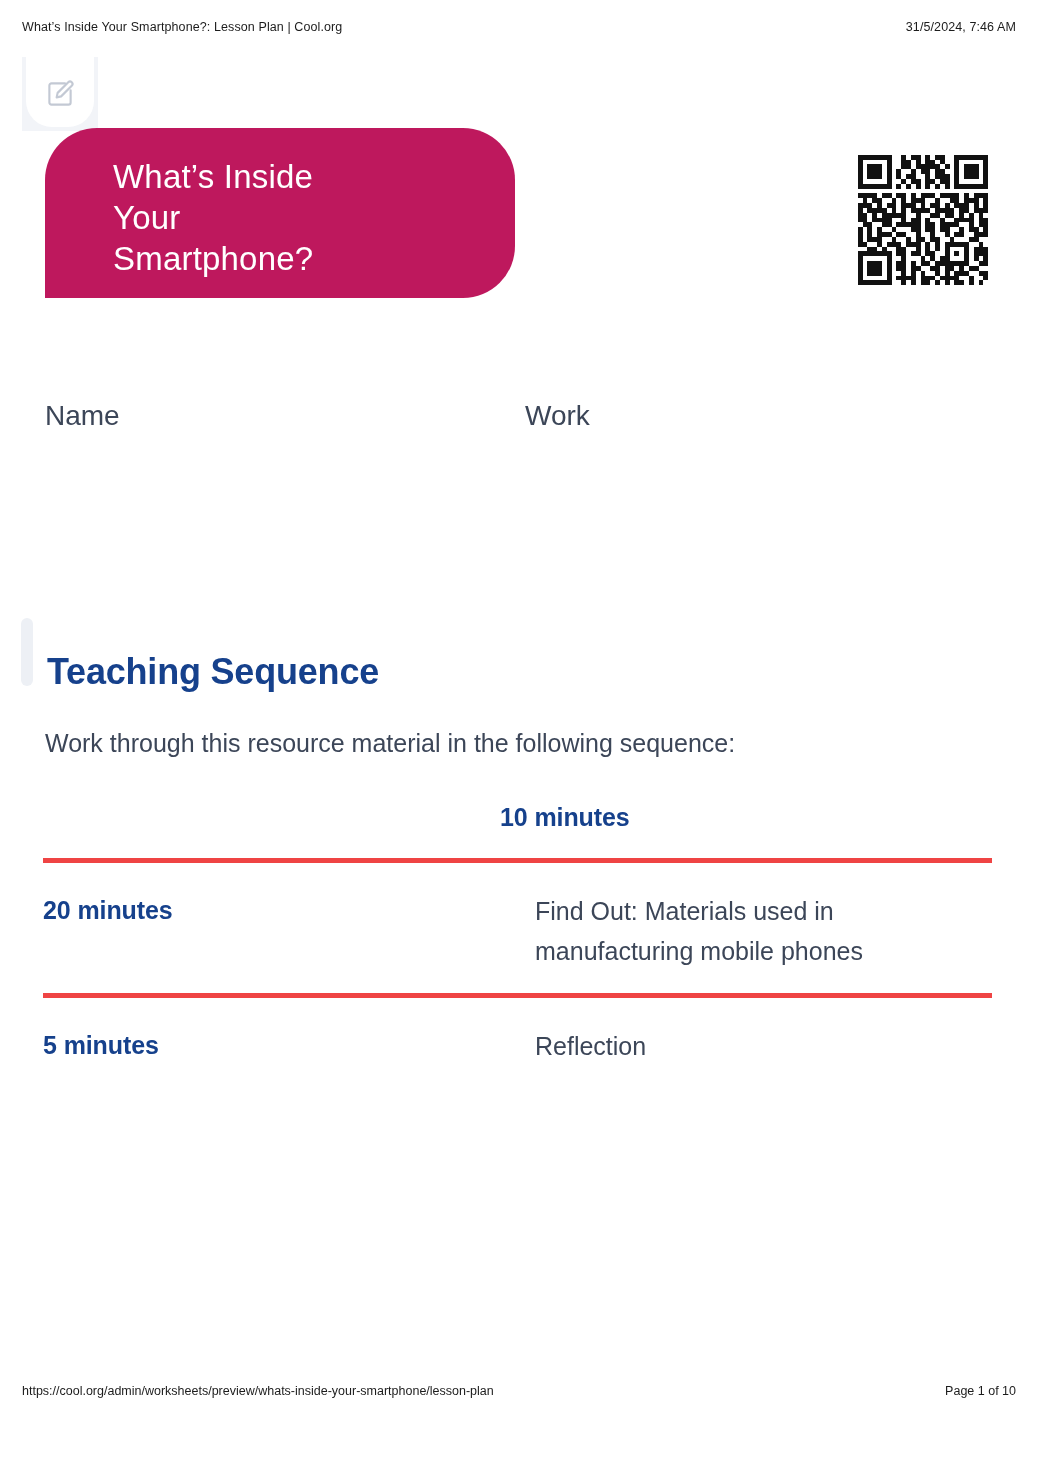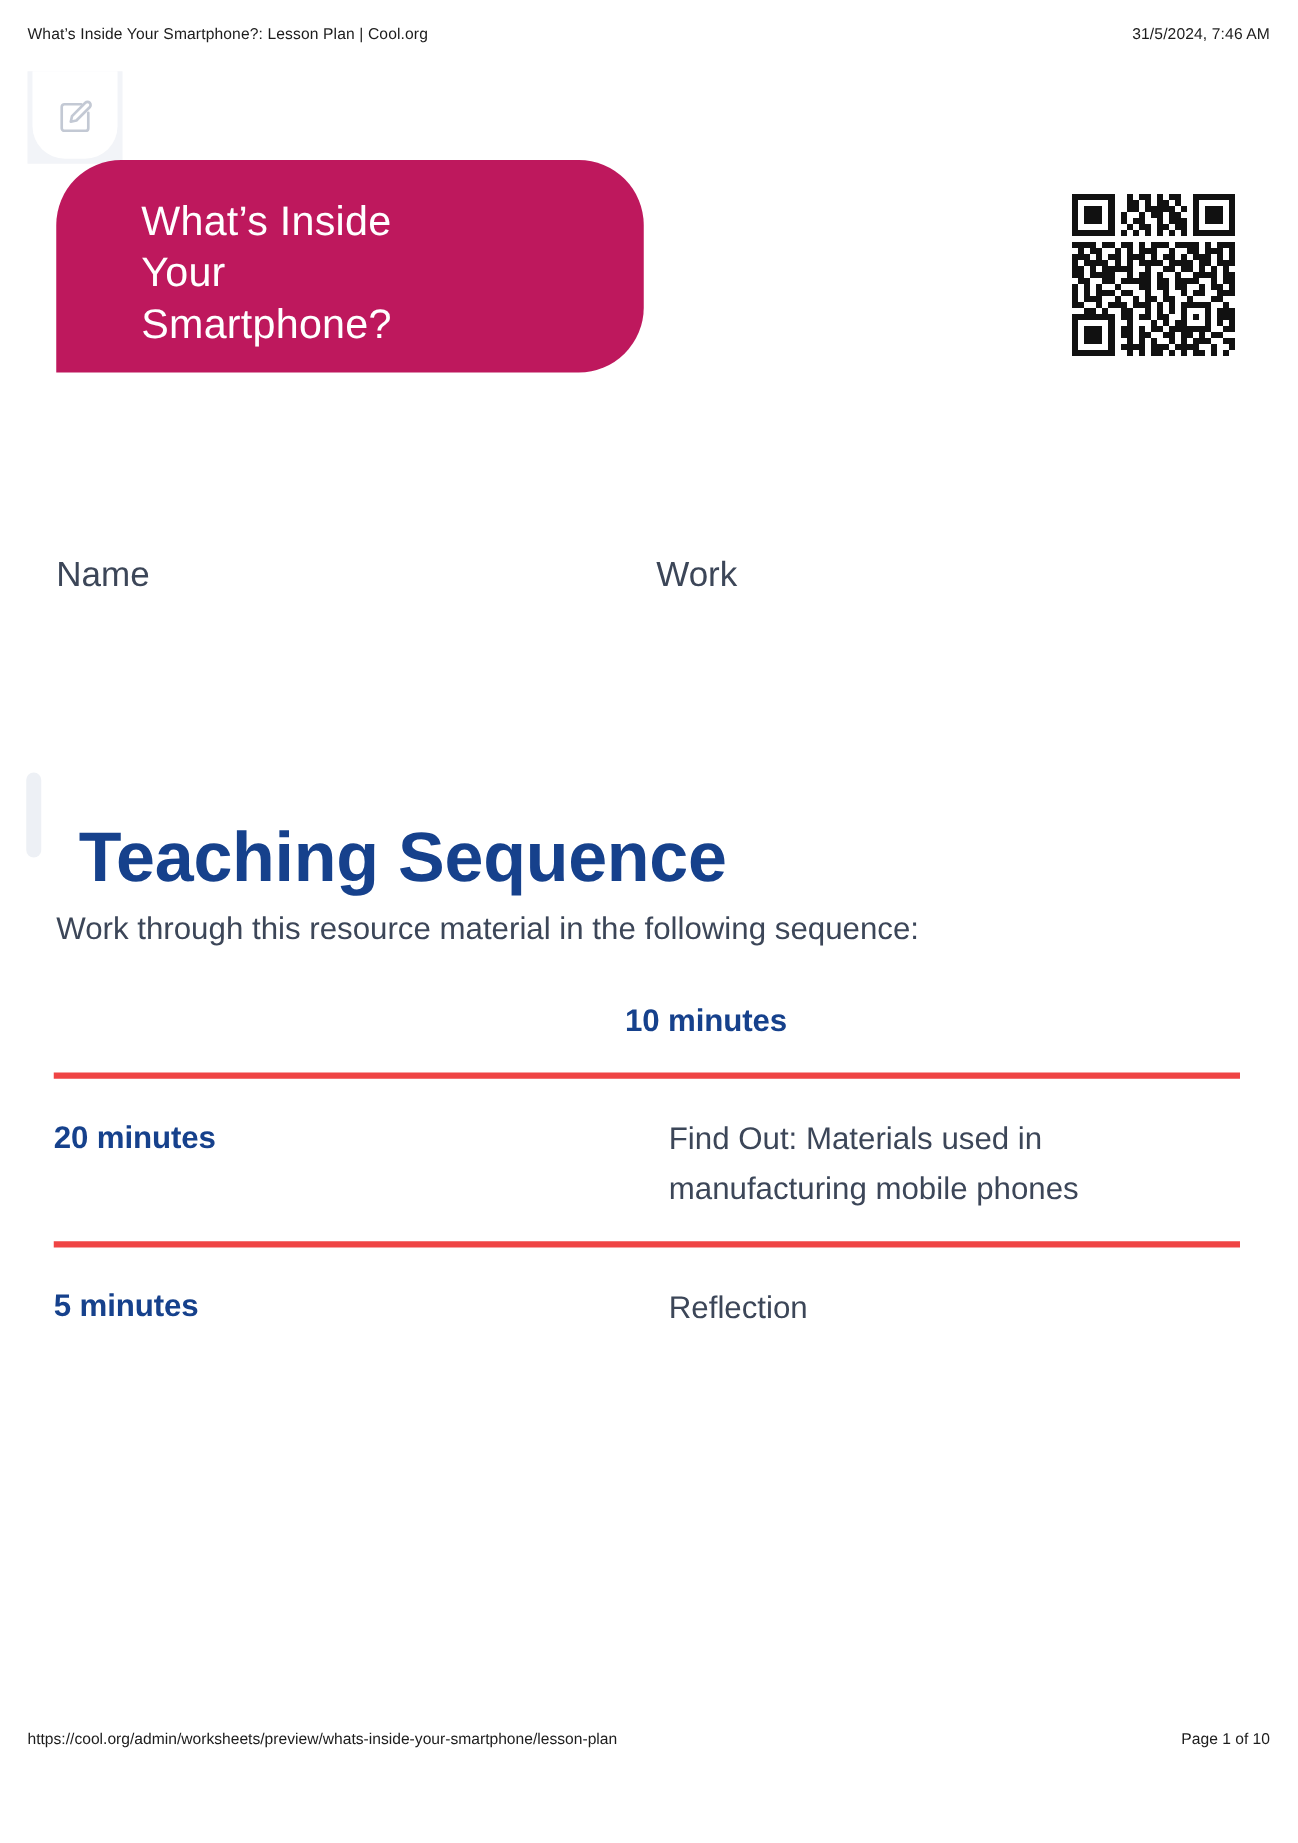--- a/index.html
+++ b/index.html
@@ -92,21 +92,20 @@
   }
   .qr-wrap svg { display: block; width: 140px; height: 140px; }
 
   
   .field-row {
     position: absolute;
     left: 45px;
     top: 396px;
     width: 900px;
     height: 40px;
-    margin-top: 44px;
   }
   .field-row .field-label {
     position: absolute;
     top: 0;
     font-size: 28px;
     line-height: 40px;
     color: #3c4658;
     font-weight: 400;
   }
   .field-row .field-name  { left: 0px; }
@@ -119,27 +118,26 @@
     top: 618px;
     width: 12px;
     height: 68px;
     background: #edf0f5;
     border-radius: 6px;
   }
   .section-heading {
     position: absolute;
     left: 47px;
     top: 612px;
-    font-size: 56px;
+    font-size: 36px;
     line-height: 72px;
     font-weight: bold;
     color: #16418c;
     letter-spacing: -0.2px;
     white-space: nowrap;
-    margin-left: 16px;
   }
 
   
   .intro-line {
     position: absolute;
     left: 45px;
     top: 724px;
     font-size: 25px;
     line-height: 38px;
     color: #3c4658;

